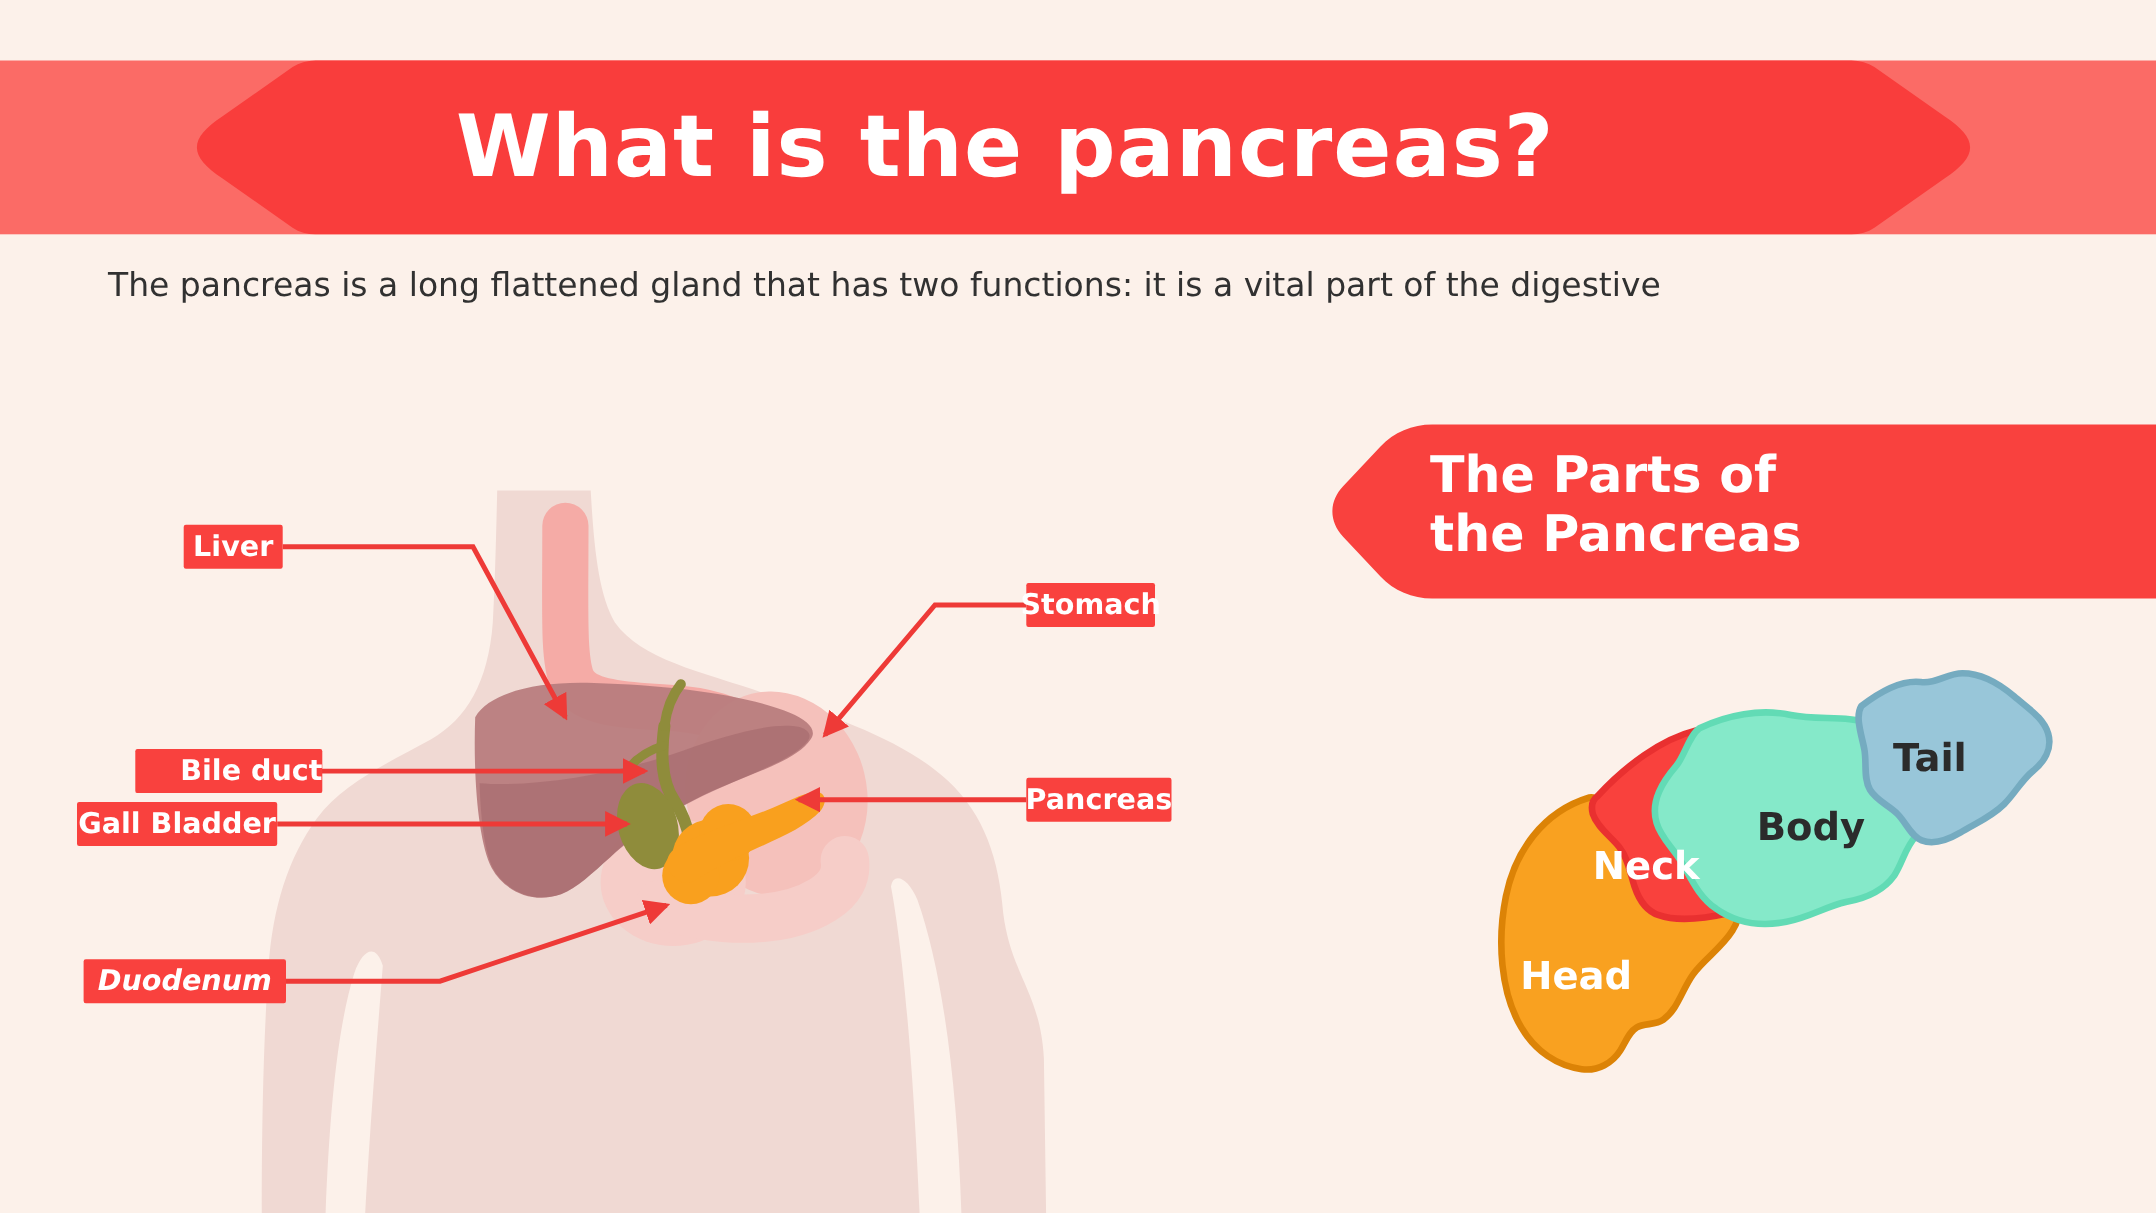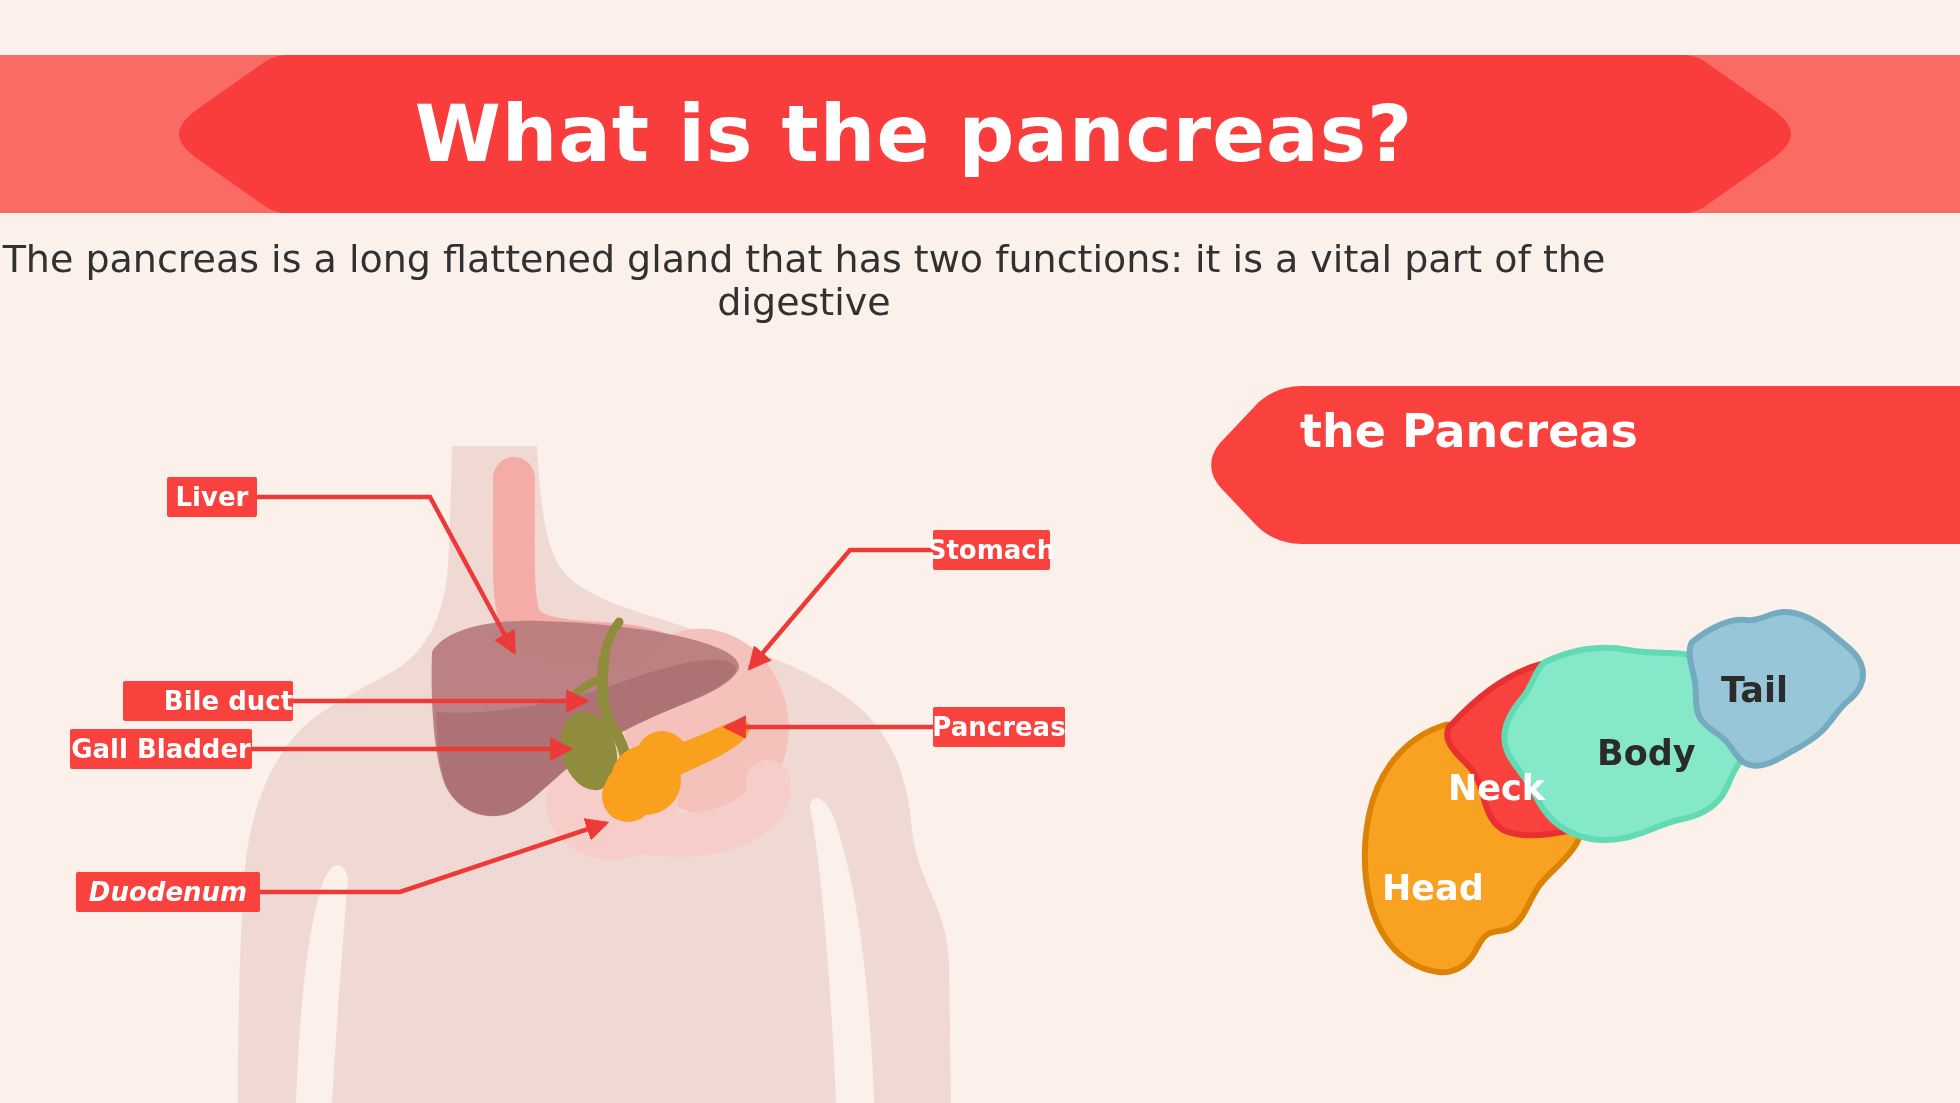--- a/index.html
+++ b/index.html
@@ -18,21 +18,21 @@
 
   .main-title{
     left:0;top:55px;width:1732px;height:158px;
     line-height:158px;text-align:center;
     font-size:78px;font-weight:bold;color:#ffffff;
     letter-spacing:1px;
     margin-left:48px;
   }
   .intro{
     left:0;top:238px;width:1608px;text-align:center;
-    font-size:38px;line-height:43px;color:#313131;
+    font-size:30px;line-height:43px;color:#313131;
   }
   .section-heading{
     left:1300px;top:404px;width:640px;
     font-size:46px;line-height:54px;font-weight:bold;color:#ffffff;
   }
   .anat-label{
     position:absolute;z-index:2;
     background:#f9413e;color:#ffffff;
     font-size:26px;font-weight:bold;
     display:flex;align-items:center;justify-content:center;
@@ -205,20 +205,21 @@
     </g>
   </svg>
 
   <div class="txt main-title">What is the pancreas?</div>
 
   <div class="txt intro">
     <div>The pancreas is a long flattened gland that has two functions: it is a vital part of the digestive</div>
   </div>
 
   <div class="txt section-heading">
+    <div>The Parts of</div>
     <div>the Pancreas</div>
   </div>
 
   <div class="anat-label" style="left:167px;top:477px;width:90px;">Liver</div>
   <div class="anat-label" style="left:123px;top:681px;width:129px;padding-left:41px;">Bile duct</div>
   <div class="anat-label" style="left:70px;top:729px;width:182px;">Gall Bladder</div>
   <div class="anat-label" style="left:76px;top:872px;width:184px;font-style:italic;">Duodenum</div>
   <div class="anat-label" style="left:933px;top:530px;width:117px;">Stomach</div>
   <div class="anat-label" style="left:933px;top:707px;width:132px;">Pancreas</div>
 

